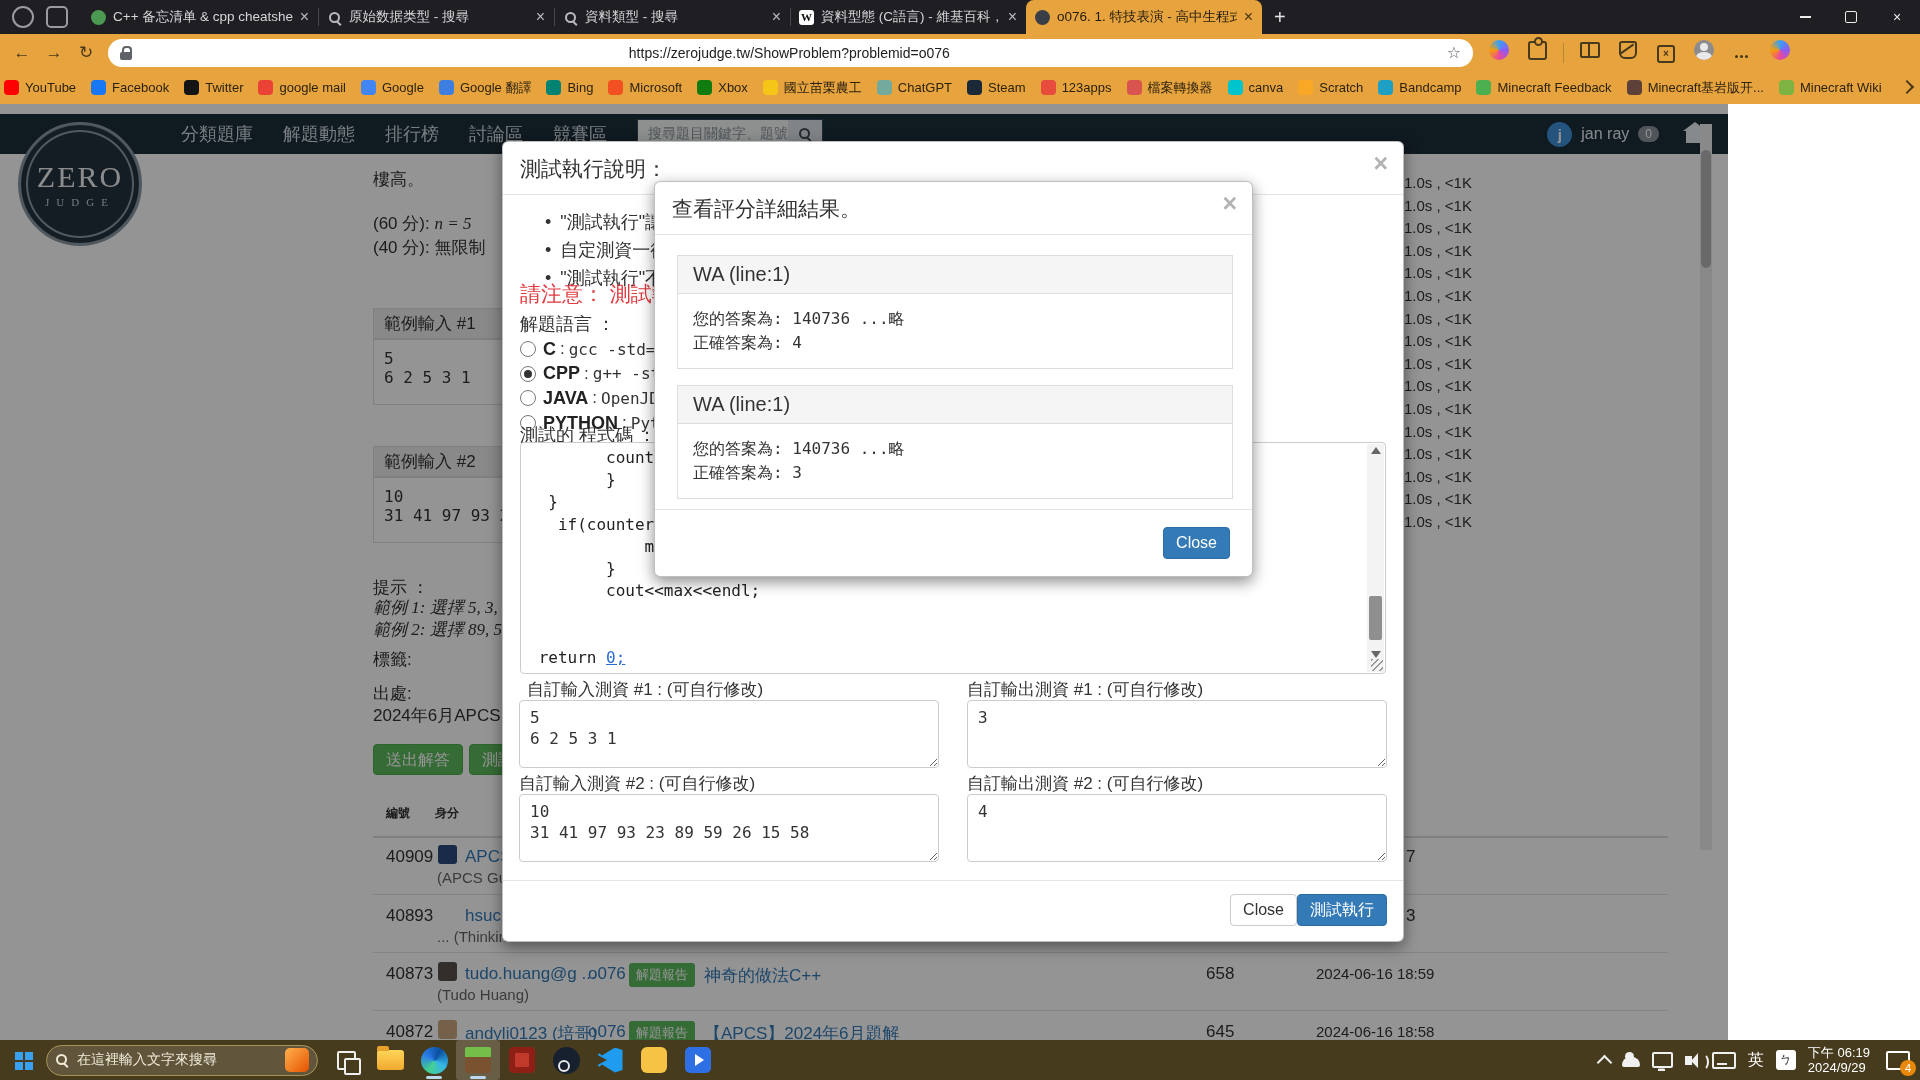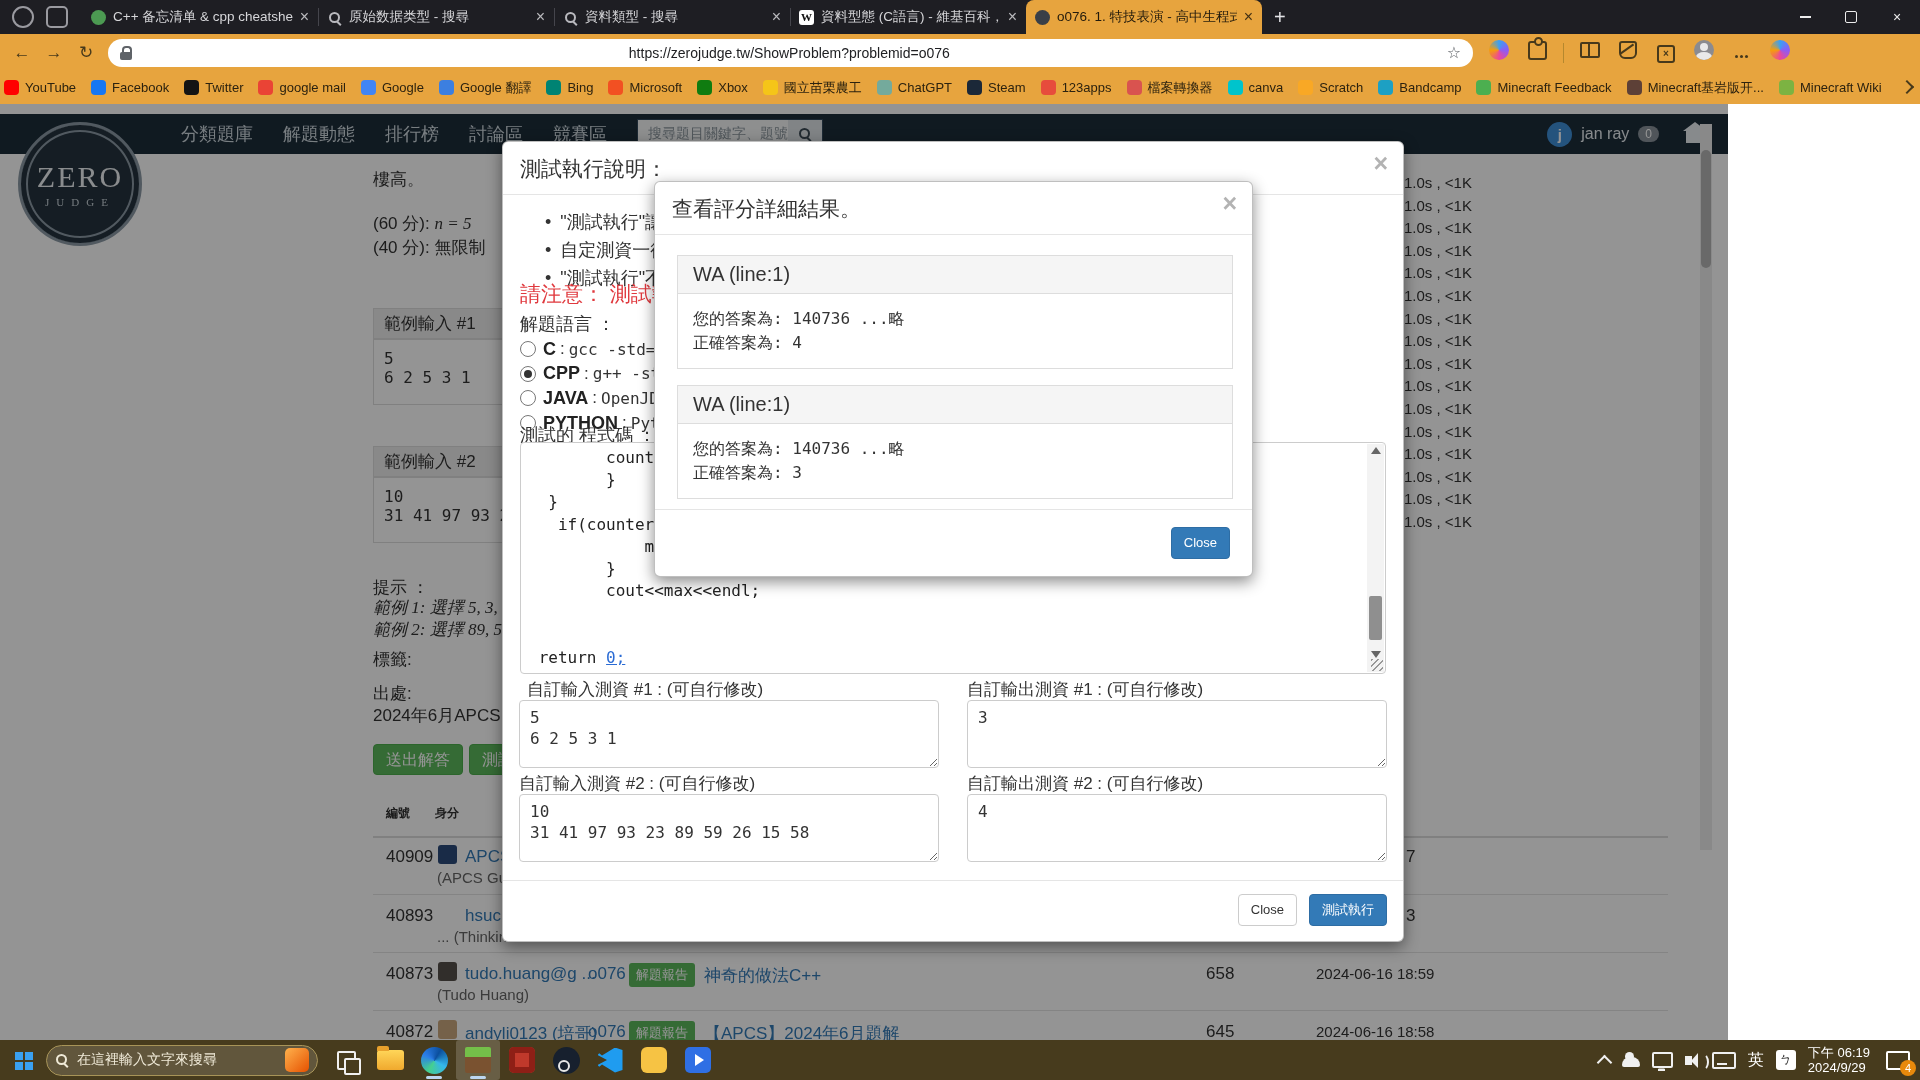--- a/index.html
+++ b/index.html
@@ -136,21 +136,21 @@
   .clink{color:#2a6bd4;text-decoration:underline;}
   .code-scroll{position:absolute;right:1px;top:1px;bottom:1px;width:17px;background:#f3f3f3;}
   .cs-up{position:absolute;top:3px;left:4px;width:0;height:0;border-left:5px solid transparent;border-right:5px solid transparent;border-bottom:7px solid #666;}
   .cs-down{position:absolute;bottom:14px;left:4px;width:0;height:0;border-left:5px solid transparent;border-right:5px solid transparent;border-top:7px solid #666;}
   .cs-thumb{position:absolute;left:2px;right:2px;top:152px;height:44px;background:#8f8f8f;border-radius:2px;}
   .cs-grip{position:absolute;right:1px;bottom:1px;width:12px;height:12px;background:repeating-linear-gradient(135deg,#999 0 1.5px,transparent 1.5px 4.5px);}
   .ta-label{position:absolute;font-size:17px;color:#333;white-space:nowrap;}
   .ta{position:absolute;width:420px;height:68px;border:1px solid #ccc;border-radius:4px;box-sizing:border-box;
       font-family:"DejaVu Sans Mono","Liberation Mono",monospace;font-size:16px;line-height:21px;color:#333;padding:6px 10px;resize:both;overflow:auto;background:#fff;}
   .m-footer-line{position:absolute;left:0;right:0;height:1px;background:#e5e5e5;}
-  .btn{position:absolute;height:32px;border-radius:4px;font-size:13px;line-height:30px;text-align:center;padding:0 12px;box-sizing:border-box;white-space:nowrap;}
+  .btn{position:absolute;height:32px;border-radius:4px;font-size:16px;line-height:30px;text-align:center;padding:0 12px;box-sizing:border-box;white-space:nowrap;}
   .btn-default{background:#fff;border:1px solid #ccc;color:#333;}
   .btn-primary{background:#337ab7;border:1px solid #2e6da4;color:#fff;}
   
   .result-list{position:absolute;left:22px;top:73px;right:19px;}
   .panel{border:1px solid #ddd;border-radius:0;margin-bottom:16px;overflow:hidden;}
   .p-head{background:#f5f5f5;border-bottom:1px solid #ddd;padding:7px 15px;font-size:20px;color:#333;}
   .p-body{padding:13px 15px;font-family:"DejaVu Sans Mono","Liberation Mono",monospace;font-size:16px;line-height:24px;color:#333;}
   
   .taskbar{position:absolute;left:0;bottom:0;width:1920px;height:40px;background:#473b1d;display:flex;align-items:center;z-index:300;}
   .startbtn{width:46px;height:40px;display:flex;align-items:center;justify-content:center;flex:none;}

